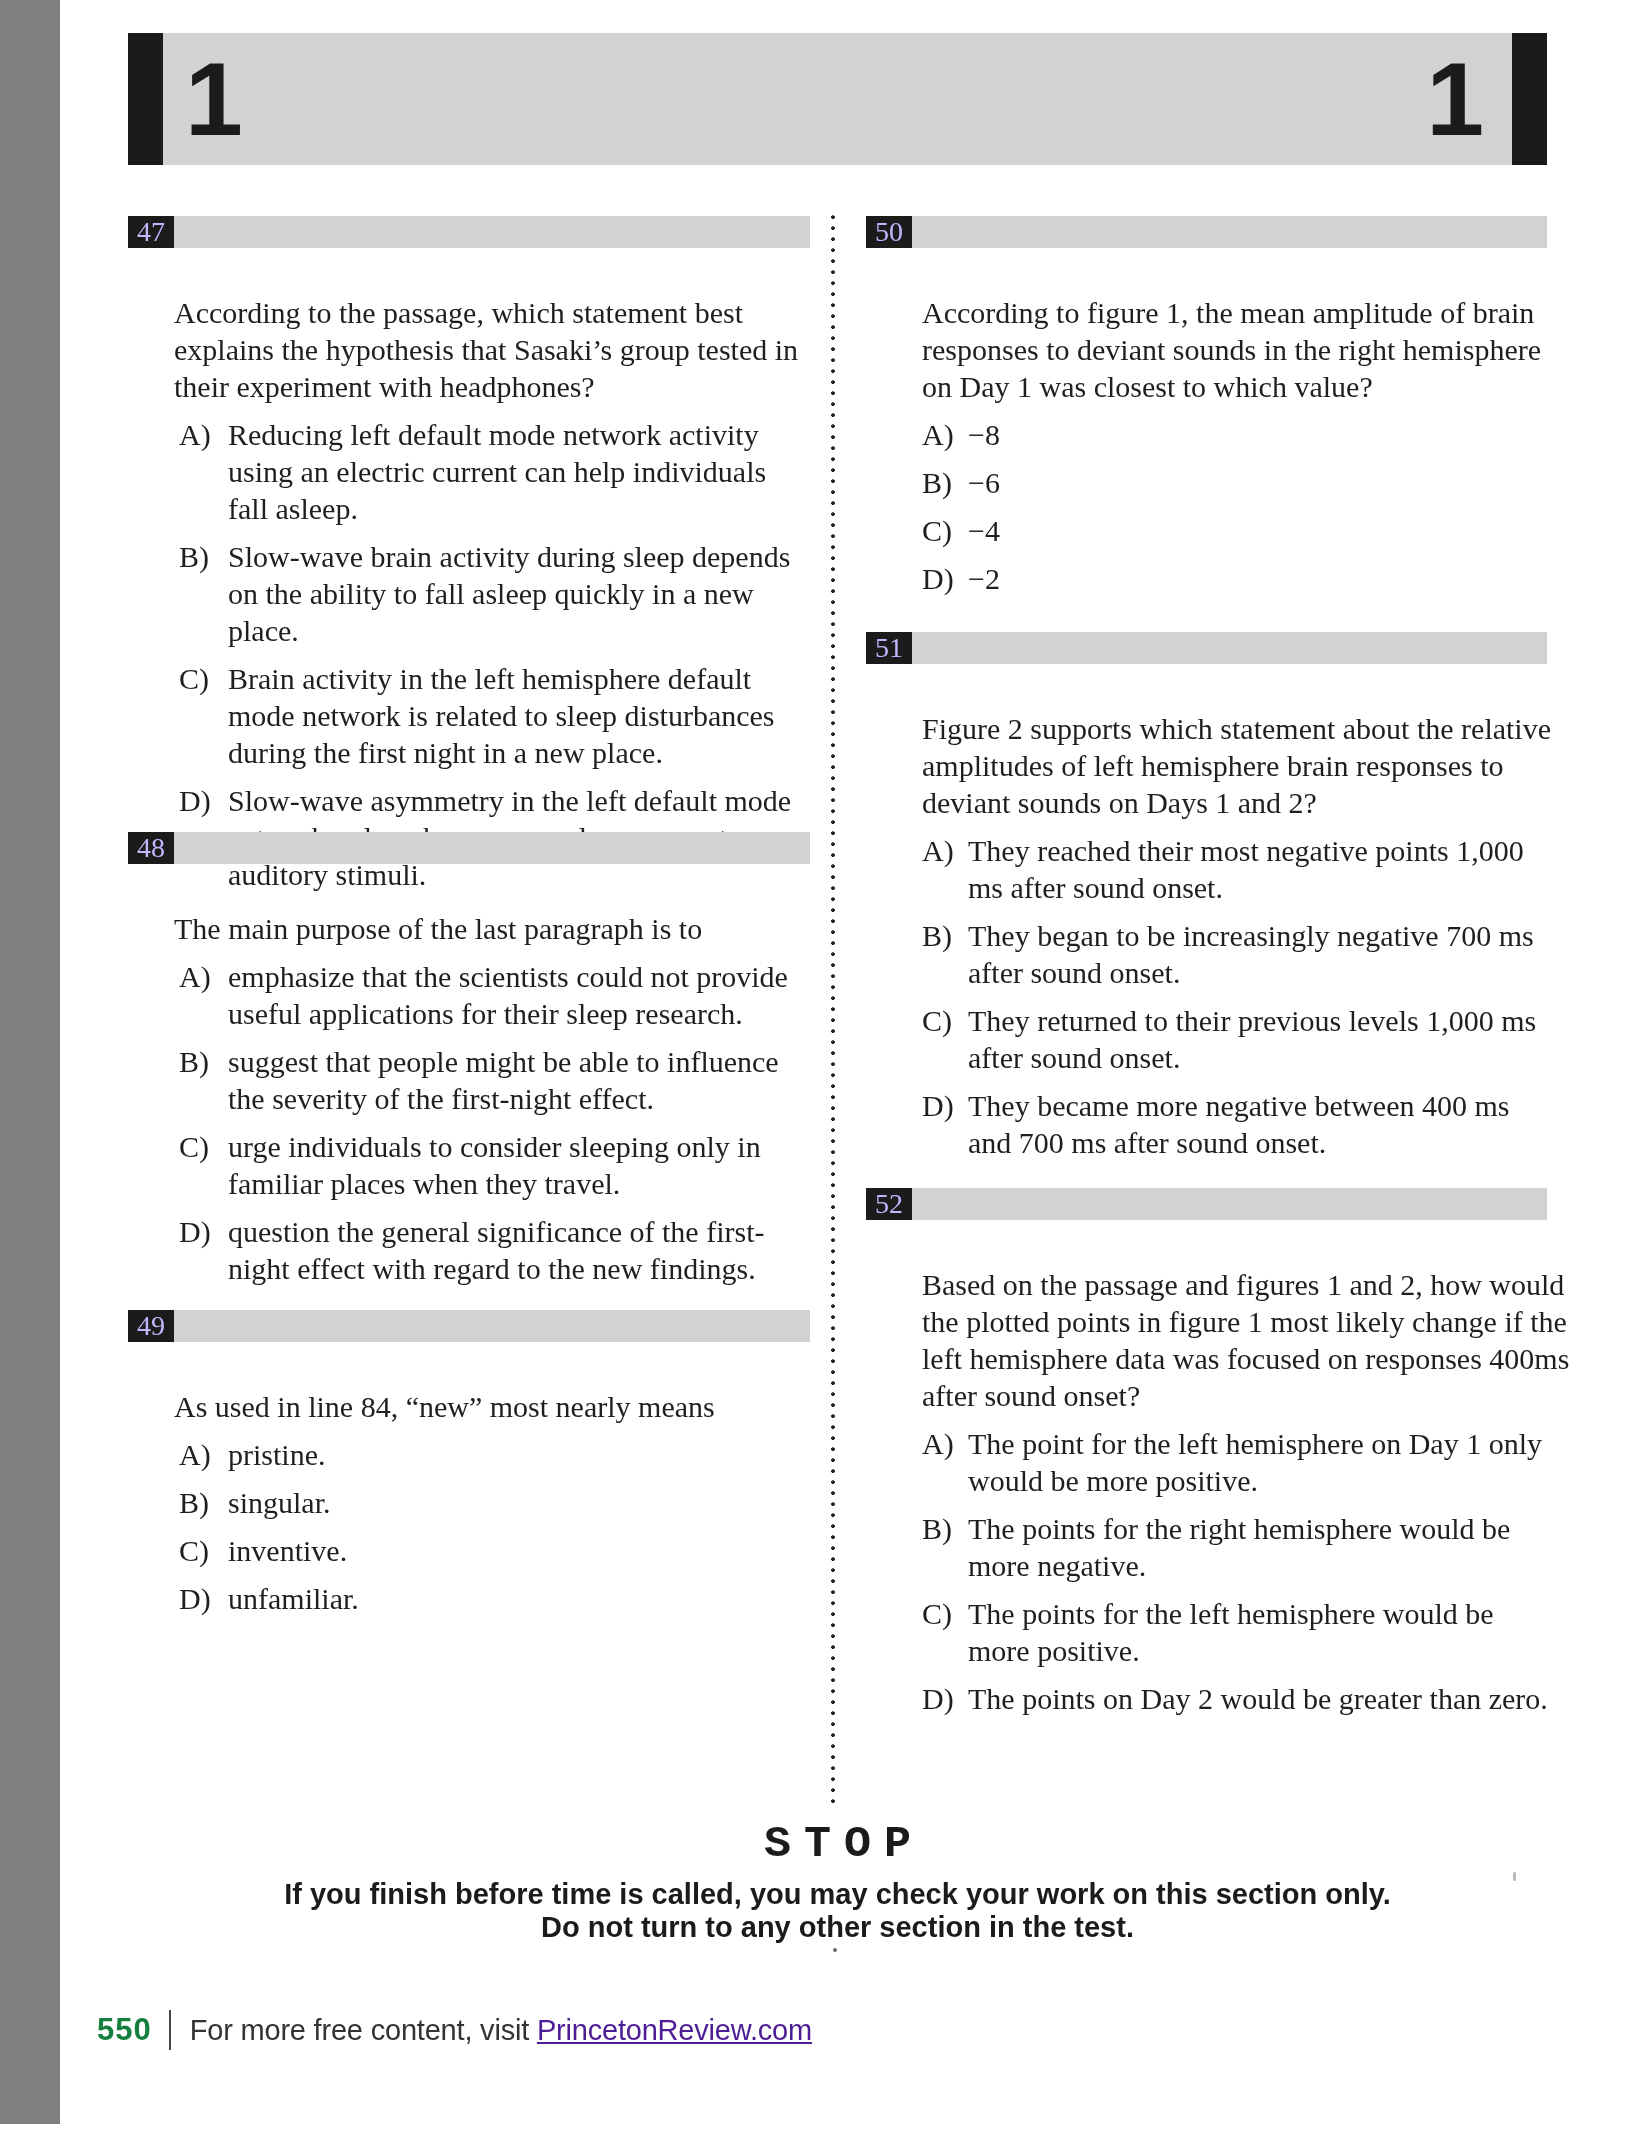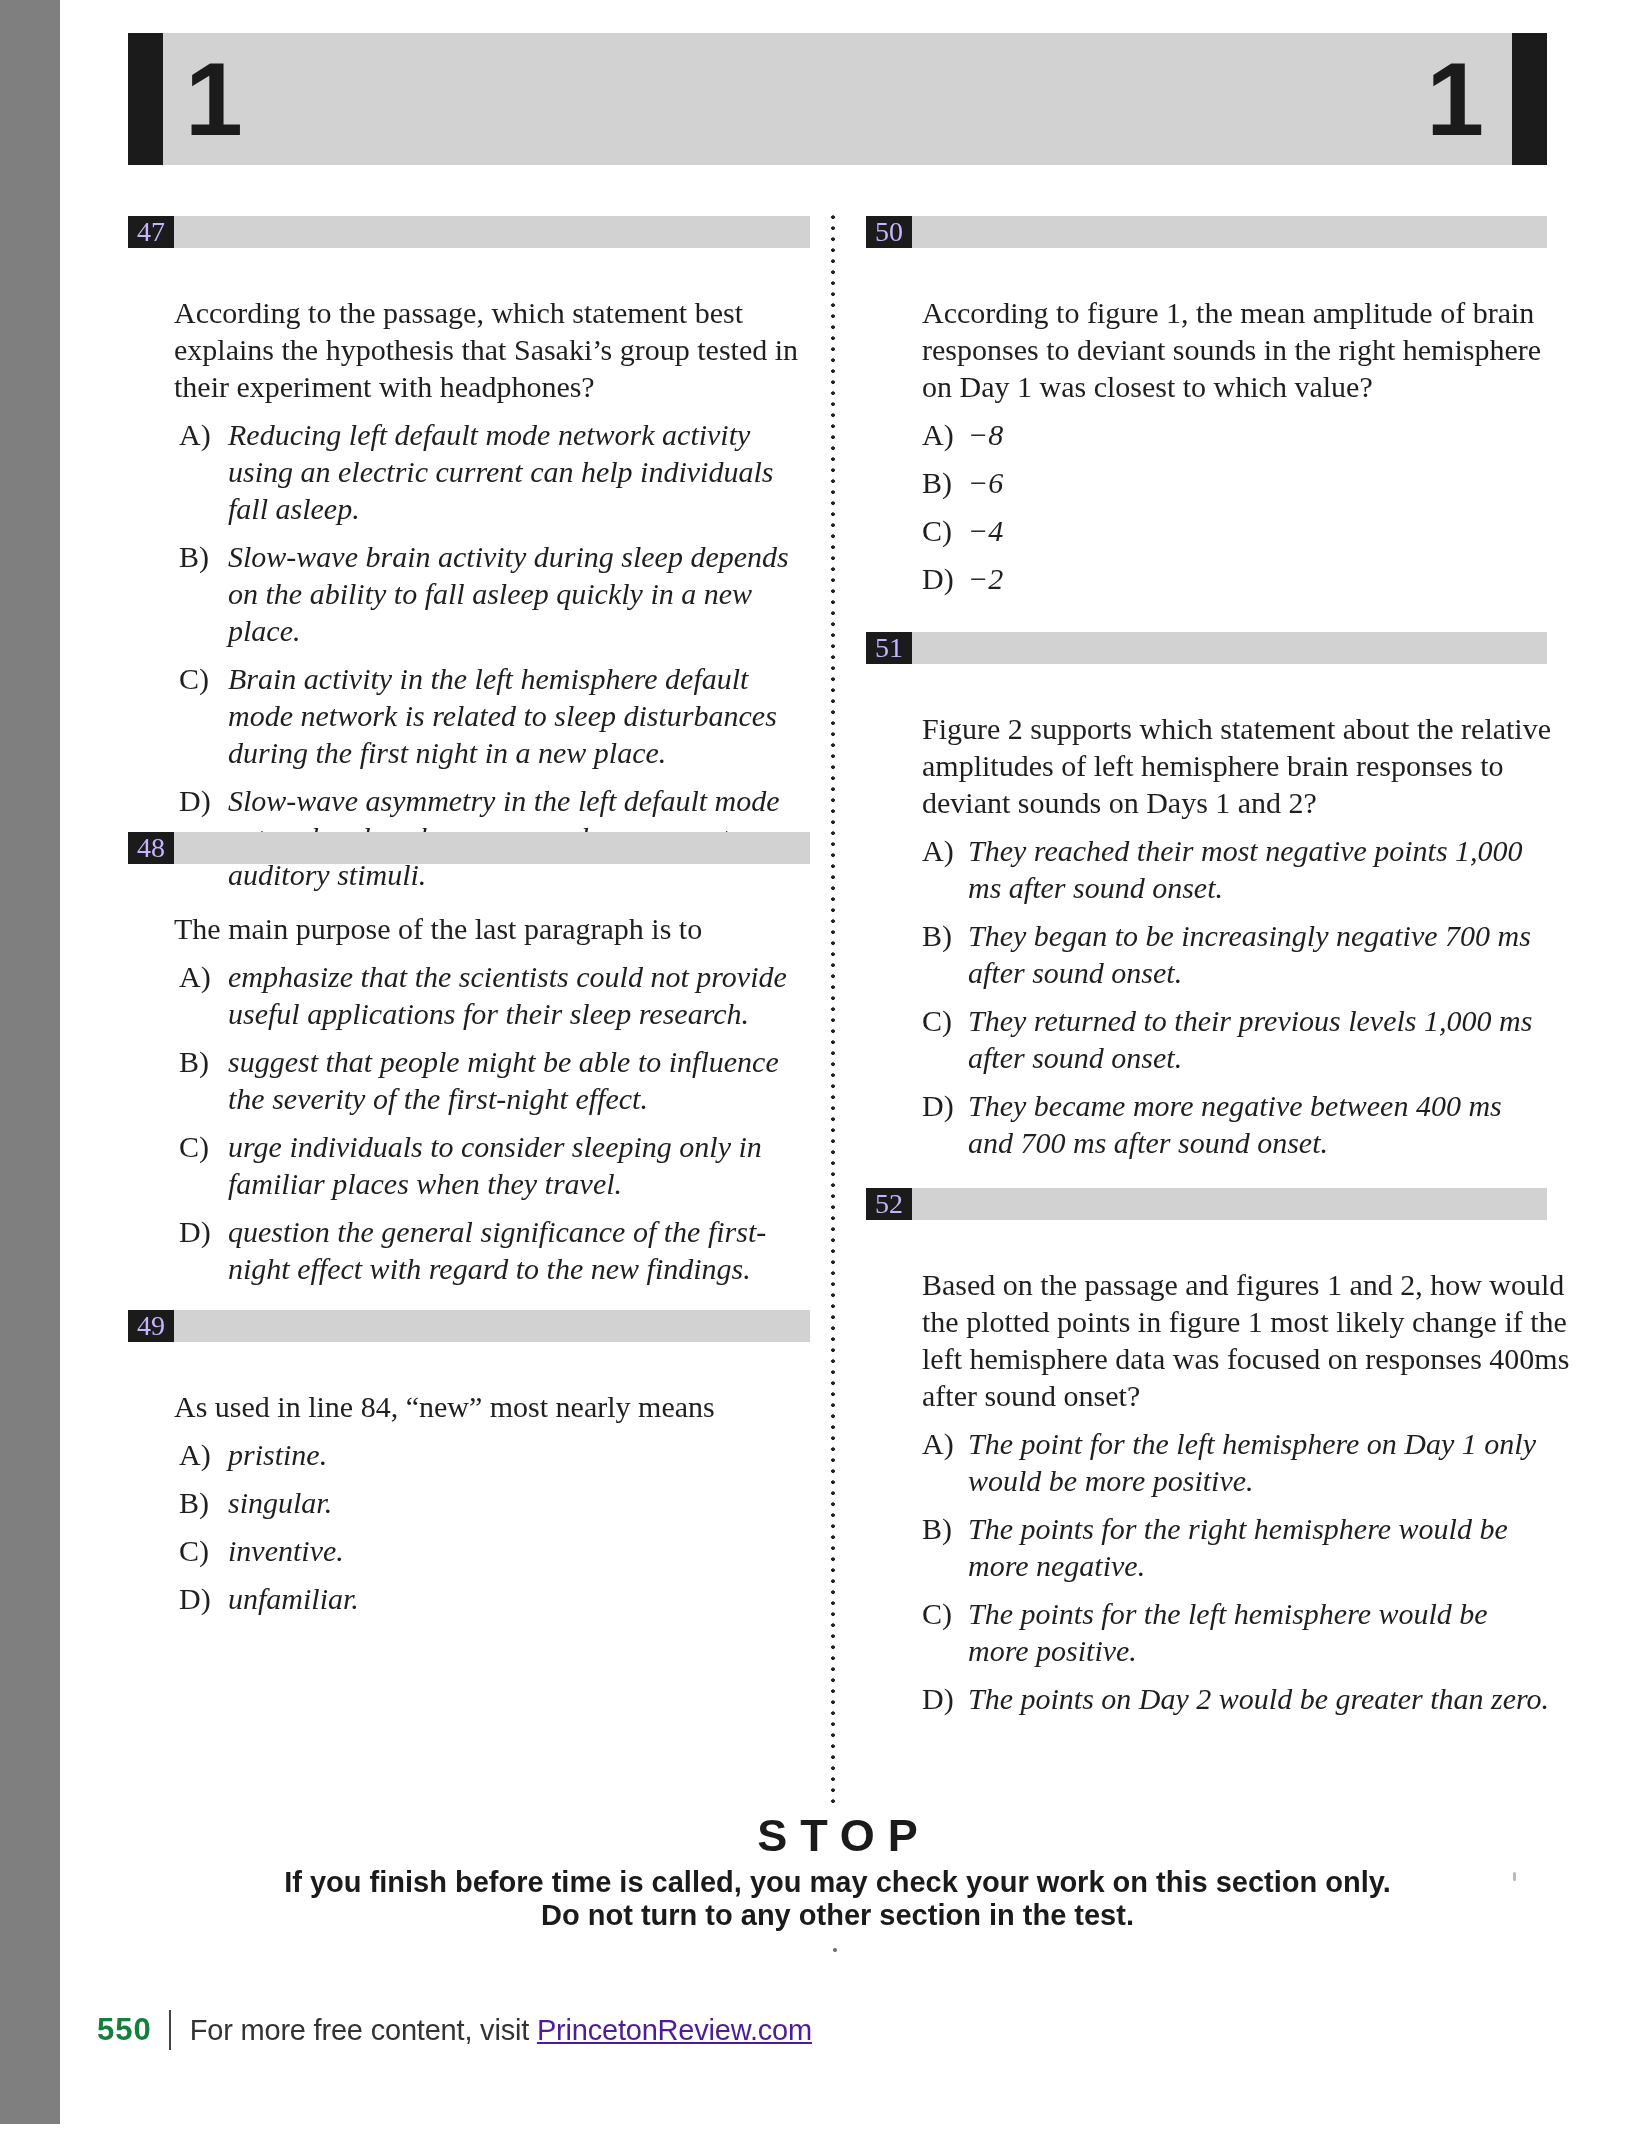--- a/index.html
+++ b/index.html
@@ -50,31 +50,32 @@
     margin:46px 0 0 0;padding:0;
     font-size:30px;line-height:37px;
   }
   .col-left .stem{margin-left:46px;width:648px;}
   .col-right .stem{margin-left:56px;width:648px;}
   .opt{display:flex;margin-top:11px;font-size:30px;line-height:37px;}
   .col-left .opt{padding-left:51px;}
   .col-right .opt{padding-left:56px;}
   .opt .letter{flex:none;width:49px;}
   .col-right .opt .letter{width:46px;}
-  .opt .otext{flex:none;width:585px;font-style:italic;}
+  .opt .otext{flex:none;width:585px;}
   
   .stop{
     position:absolute;left:128px;top:1812px;width:1419px;
     text-align:center;
     font-family:"Liberation Sans","DejaVu Sans",sans-serif;
     color:#1b1b1b;
   }
   .stop-title{
-    margin:0;font-size:45px;line-height:48px;font-weight:bold;letter-spacing:13px;
+    margin:9px;font-size:45px;line-height:48px;font-weight:bold;letter-spacing:13px;
     text-indent:13px;
+    font-family:Liberation Mono, monospace;
   }
   .stop-line{
     margin:0;font-size:29px;line-height:33px;font-weight:bold;
   }
   .stop-line.first{margin-top:6px;}
   
   .speck1{position:absolute;left:833px;top:1948px;width:4px;height:4px;background:#6a6a6a;border-radius:50%;}
   .speck2{position:absolute;left:1513px;top:1872px;width:3px;height:9px;background:#b9b9b9;border-radius:2px;}
   
   .footer{

